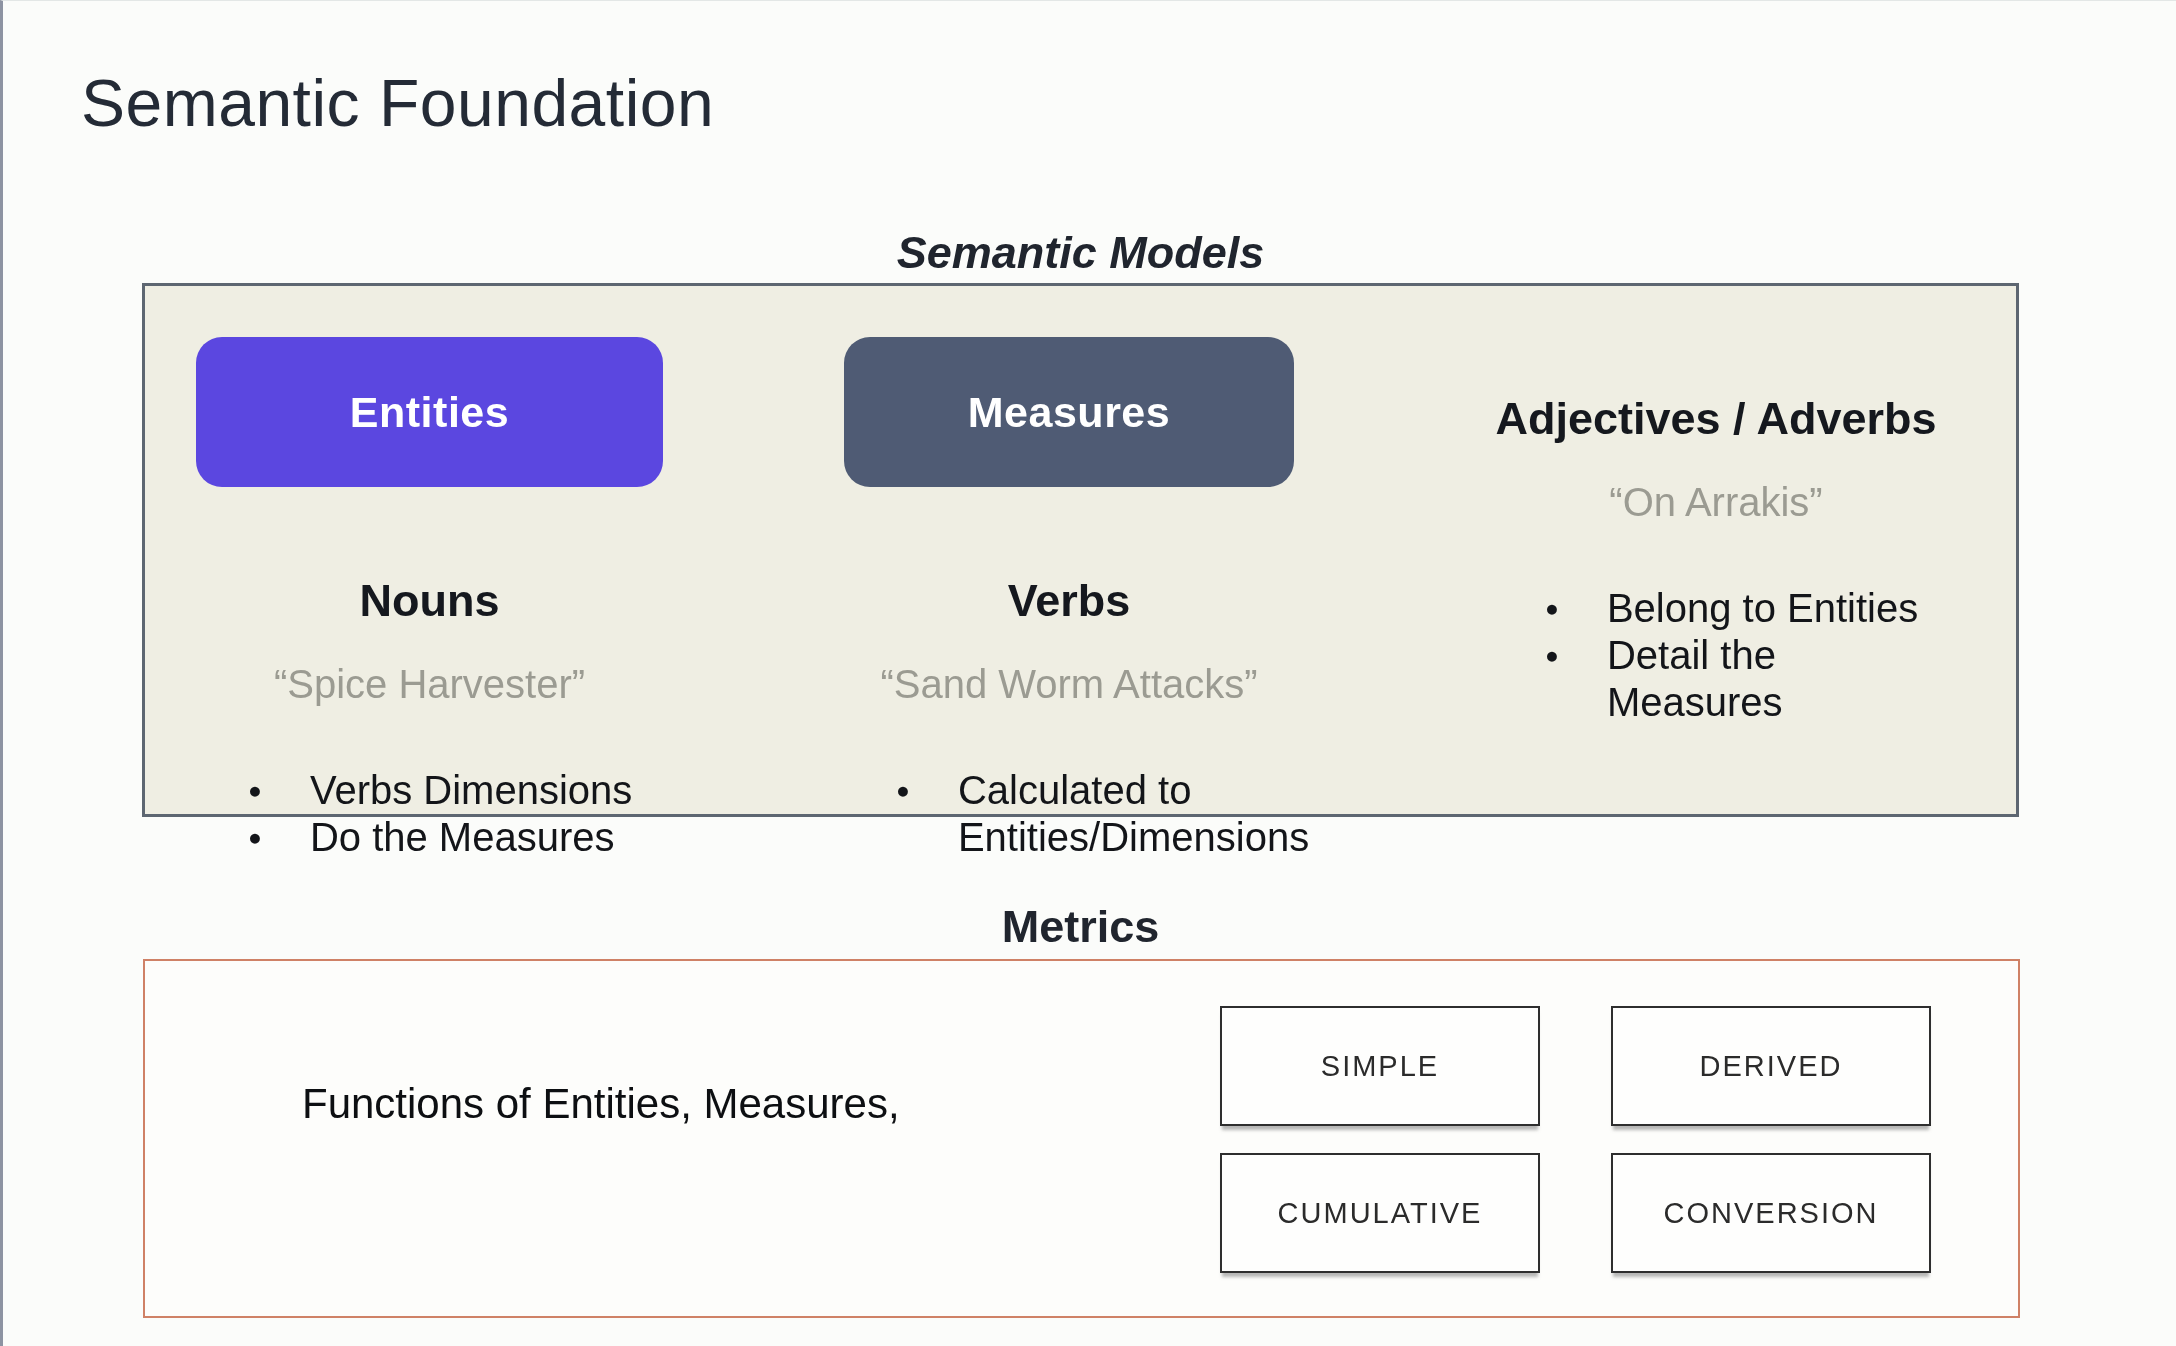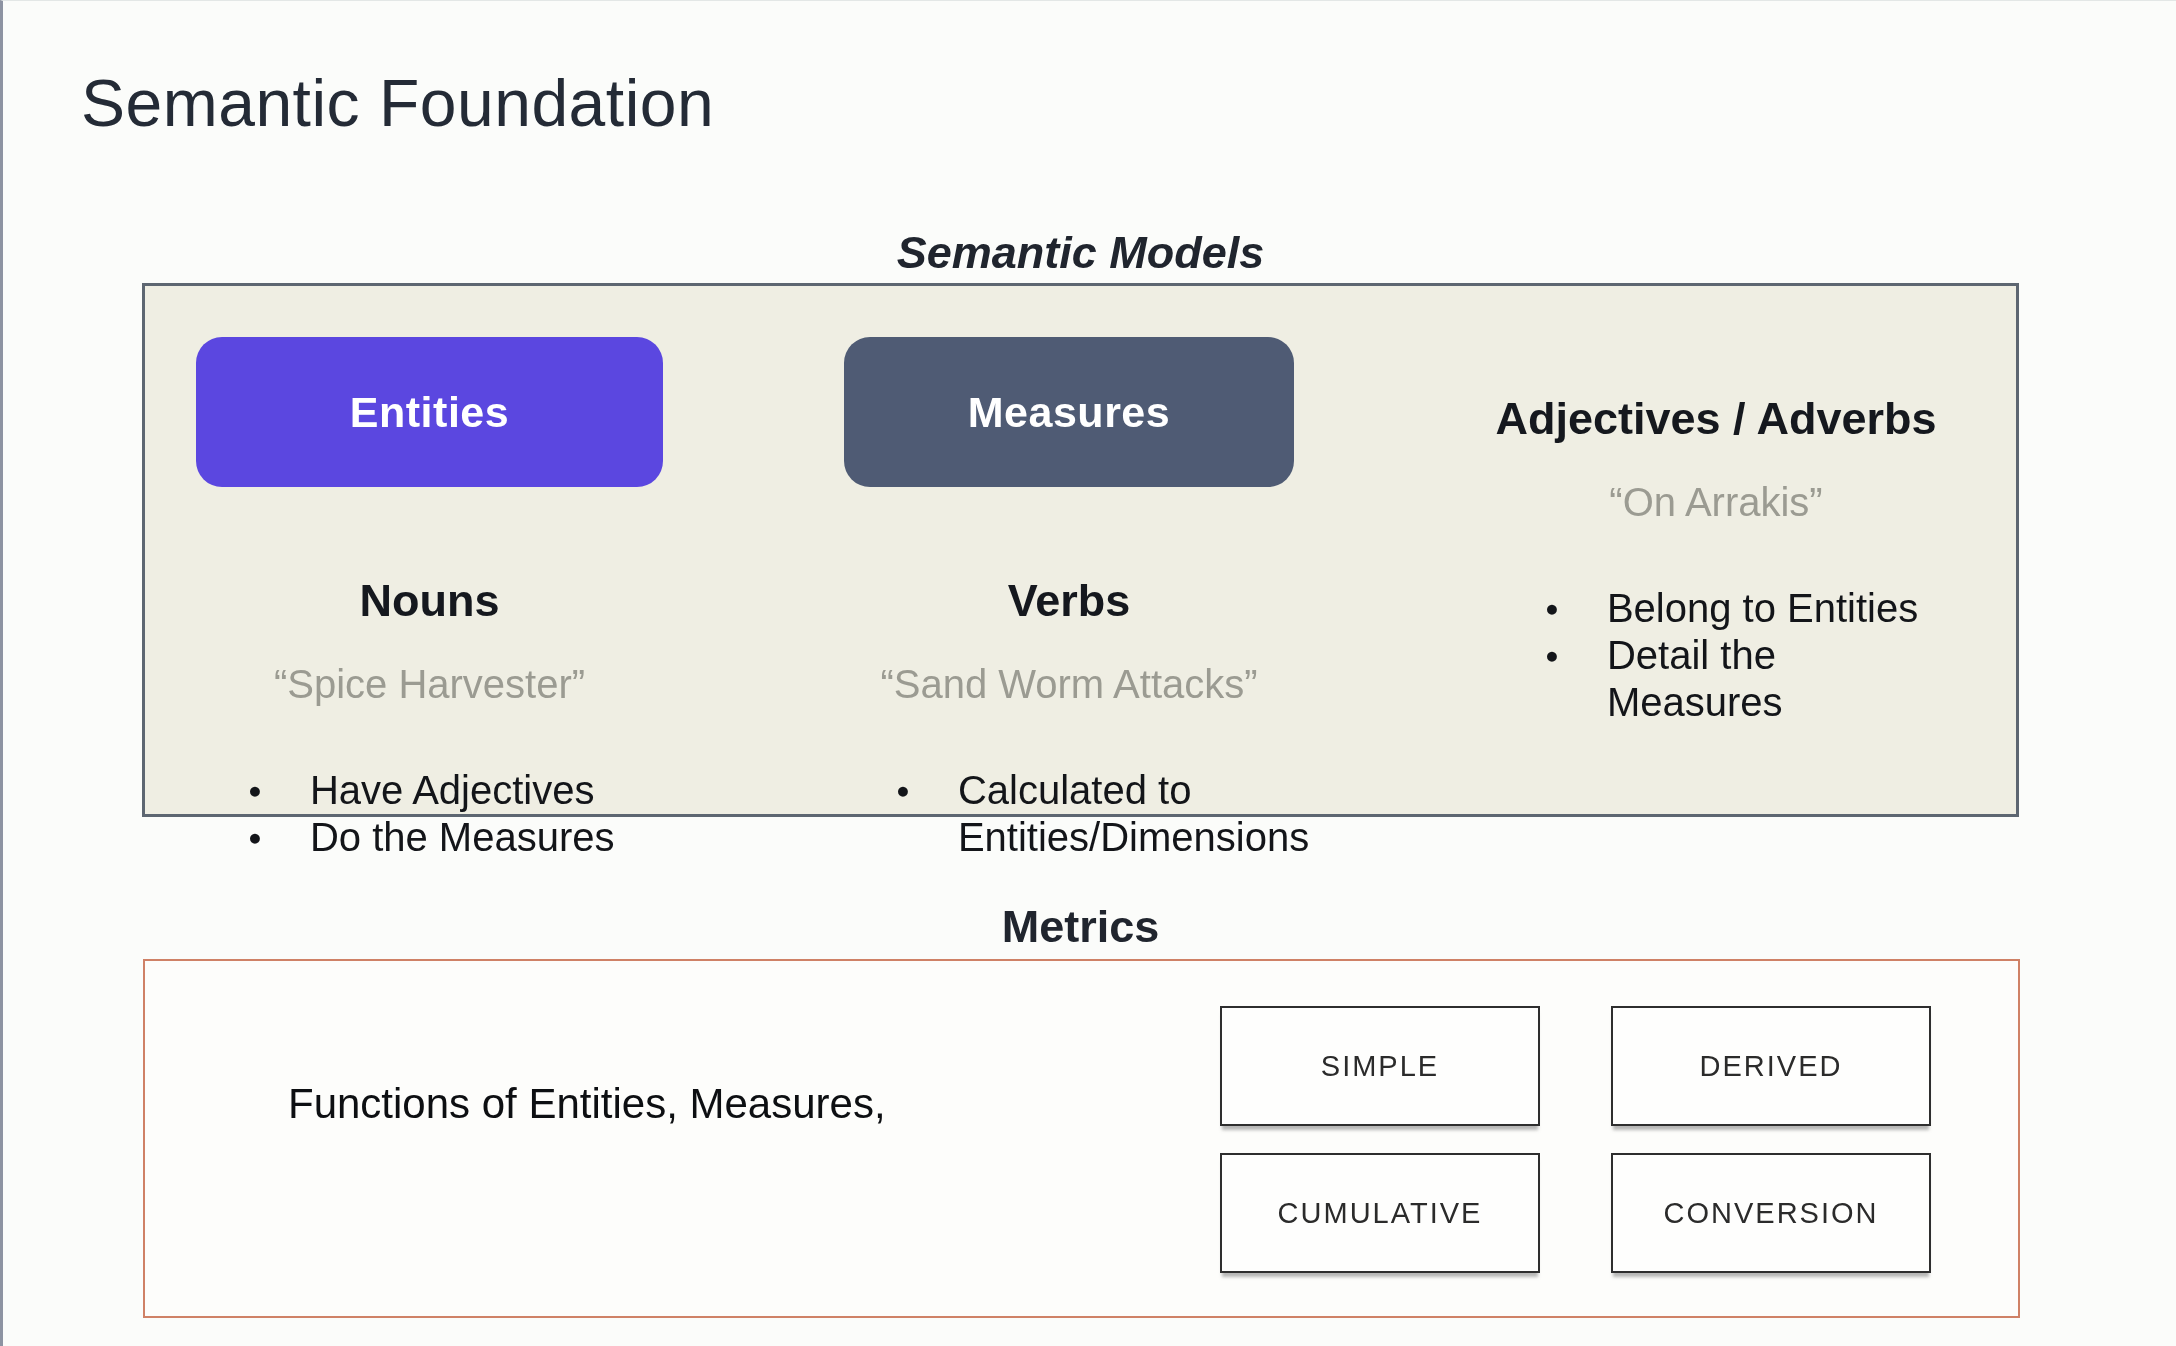--- a/index.html
+++ b/index.html
@@ -112,21 +112,21 @@
     left: 140px;
     top: 958px;
     width: 1877px;
     height: 359px;
     background: #fdfdfb;
     border: 2px solid #cf8166;
   }
 
   .metrics-desc {
     position: absolute;
-    left: 143px;
+    left: 157px;
     top: 116px;
     font-size: 42px;
     line-height: 54px;
     color: #0d0f12;
   }
 
   .metrics-grid {
     position: absolute;
     left: 1075px;
     top: 45px;
@@ -159,21 +159,21 @@
 
   <div class="sm-box" style="background-color: rgb(239, 238, 227); border-color: rgb(93, 102, 113);">
 
     <div class="sm-col sm-col-0">
       <div class="pill" style="background-color: rgb(91, 71, 224);">Entities</div>
       <div class="col-heading">Nouns</div>
       <div class="col-example">“Spice Harvester”</div>
       <ul class="col-bullets">
         <li>
           <span class="bullet-dot">●</span>
-          <span>Have Adjectives</span>
+          <span>Verbs Dimensions</span>
         </li>
         <li>
           <span class="bullet-dot">●</span>
           <span>Do the Measures</span>
         </li>
       </ul>
     </div>
 
     <div class="sm-col sm-col-1">
       <div class="pill" style="background-color: rgb(79, 91, 116);">Measures</div>

